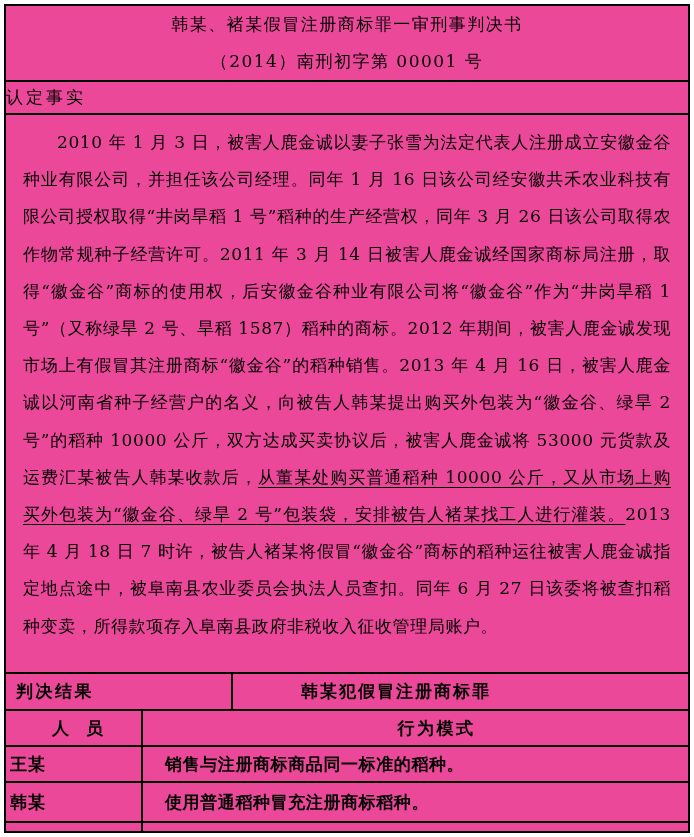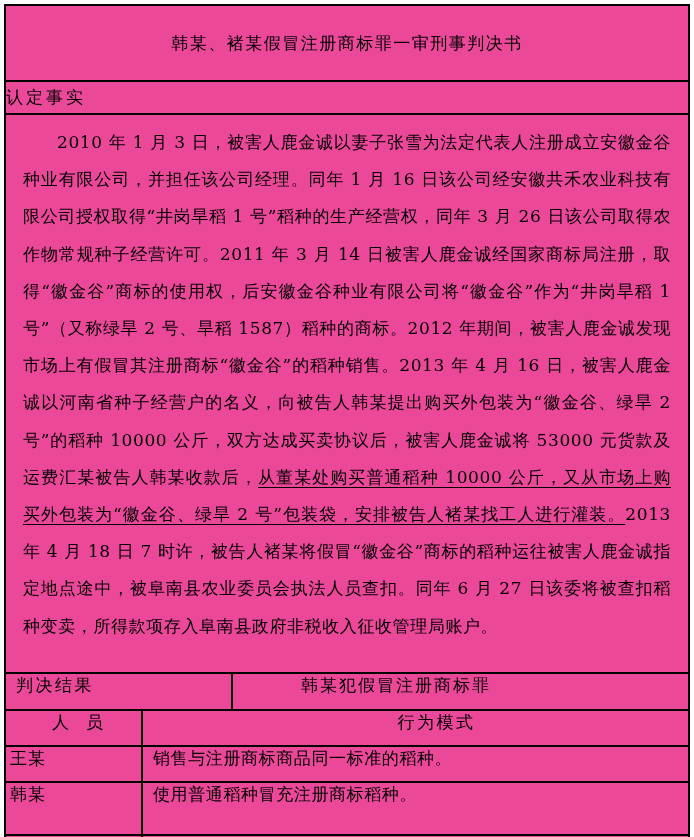--- a/index.html
+++ b/index.html
@@ -29,43 +29,44 @@
   .facts-row{height:559px;overflow:hidden;}
   .facts-row p{
     margin:8px;padding:1px 9px 0 9px;
     font-size:17px;line-height:37.2px;letter-spacing:0.6px;
     text-align:justify;text-indent:2em;
   }
   .facts-row u{text-decoration:underline;text-underline-offset:4px;}
 
   
   .split{display:flex;font-size:17px;}
-  .cell{display:flex;box-sizing:border-box;}
+  .cell{display:flex;align-items:center;box-sizing:border-box;font-weight:bold;}
   .verdict-row{height:37px;}
   .verdict-row .cell-left{width:227px;border-right:2px solid #000;padding-left:10px;letter-spacing:2.5px;}
   .verdict-row .cell-right{flex:1;padding-left:44px;letter-spacing:2px;margin-left:24px;}
 
   .p-row .cell-left{width:137px;border-right:2px solid #000;padding-left:8px;}
   .p-row .cell-right{flex:1;padding-left:42px;}
   .head2{height:36px;}
   .head2 .cell-left{justify-content:center;}
   .head2 .cell-right{justify-content:center;letter-spacing:2.5px;}
   .person-row .cell-left{padding-left:4px;letter-spacing:1px;}
-  .person-row .cell-right{padding-left:10px;letter-spacing:0.6px;}
+  .person-row .cell-right{padding-left:22px;letter-spacing:0.6px;}
   .person-row-1{height:36px;}
-  .person-row-2{height:53px;}
+  .person-row-2{height:40px;}
   .stub-row{height:10px;}
 </style>
 </head>
 <body>
 
 <div class="doc-table">
 
   <div class="row header-row">
     <div>韩某、褚某假冒注册商标罪一审刑事判决书</div>
+    <div>（2014）南刑初字第 00001 号</div>
   </div>
 
   <div class="row section-row">
     <span>认定事实</span>
   </div>
 
   <div class="row facts-row">
     <p><span>2010 年 1 月 3 日，被害人鹿金诚以妻子张雪为法定代表人注册成立安徽金谷种业有限公司，并担任该公司经理。同年 1 月 16 日该公司经安徽共禾农业科技有限公司授权取得“井岗旱稻 1 号”稻种的生产经营权，同年 3 月 26 日该公司取得农作物常规种子经营许可。2011 年 3 月 14 日被害人鹿金诚经国家商标局注册，取得“徽金谷”商标的使用权，后安徽金谷种业有限公司将“徽金谷”作为“井岗旱稻 1 号”（又称绿旱 2 号、旱稻 1587）稻种的商标。2012 年期间，被害人鹿金诚发现市场上有假冒其注册商标“徽金谷”的稻种销售。2013 年 4 月 16 日，被害人鹿金诚以河南省种子经营户的名义，向被告人韩某提出购买外包装为“徽金谷、绿旱 2 号”的稻种 10000 公斤，双方达成买卖协议后，被害人鹿金诚将 53000 元货款及运费汇某被告人韩某收款后，</span><u>从董某处购买普通稻种 10000 公斤，又从市场上购买外包装为“徽金谷、绿旱 2 号”包装袋，安排被告人褚某找工人进行灌装。</u><span>2013 年 4 月 18 日 7 时许，被告人褚某将假冒“徽金谷”商标的稻种运往被害人鹿金诚指定地点途中，被阜南县农业委员会执法人员查扣。同年 6 月 27 日该委将被查扣稻种变卖，所得款项存入阜南县政府非税收入征收管理局账户。</span></p>
   </div>
 

